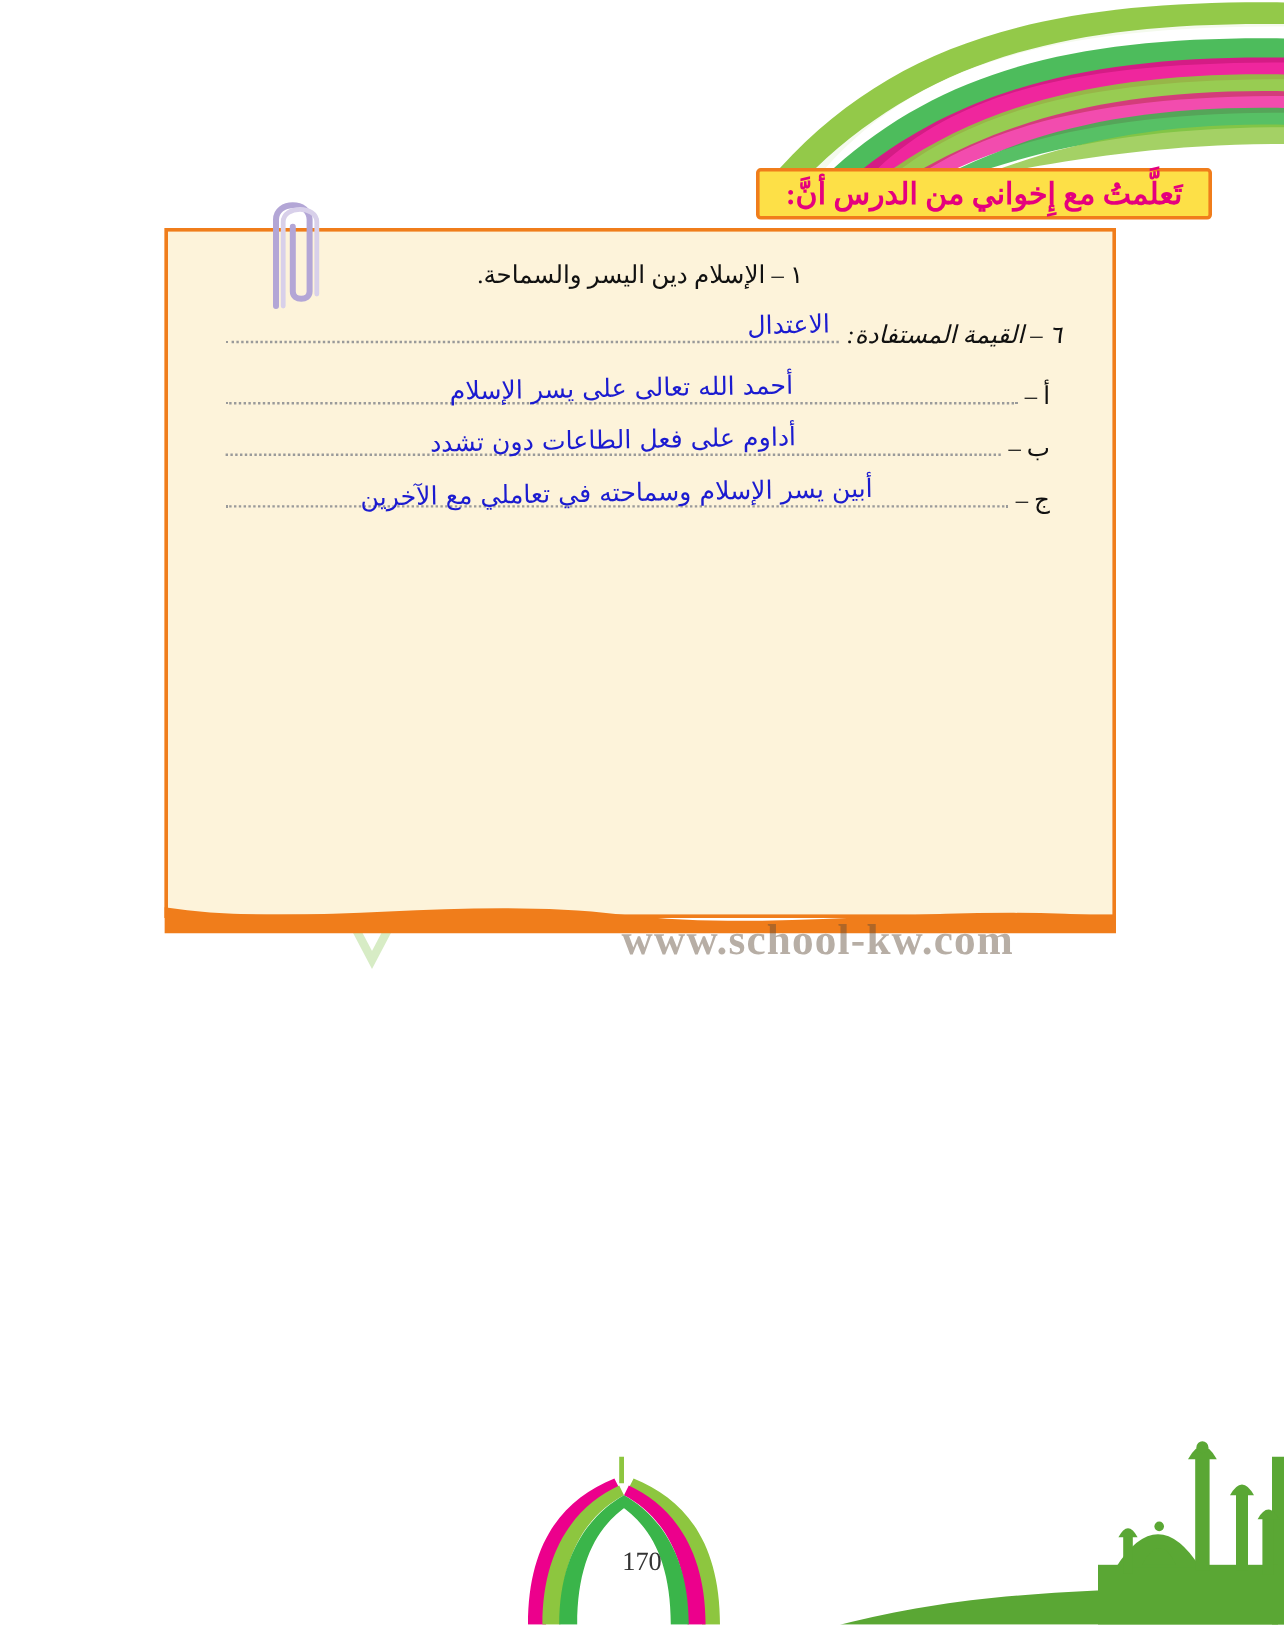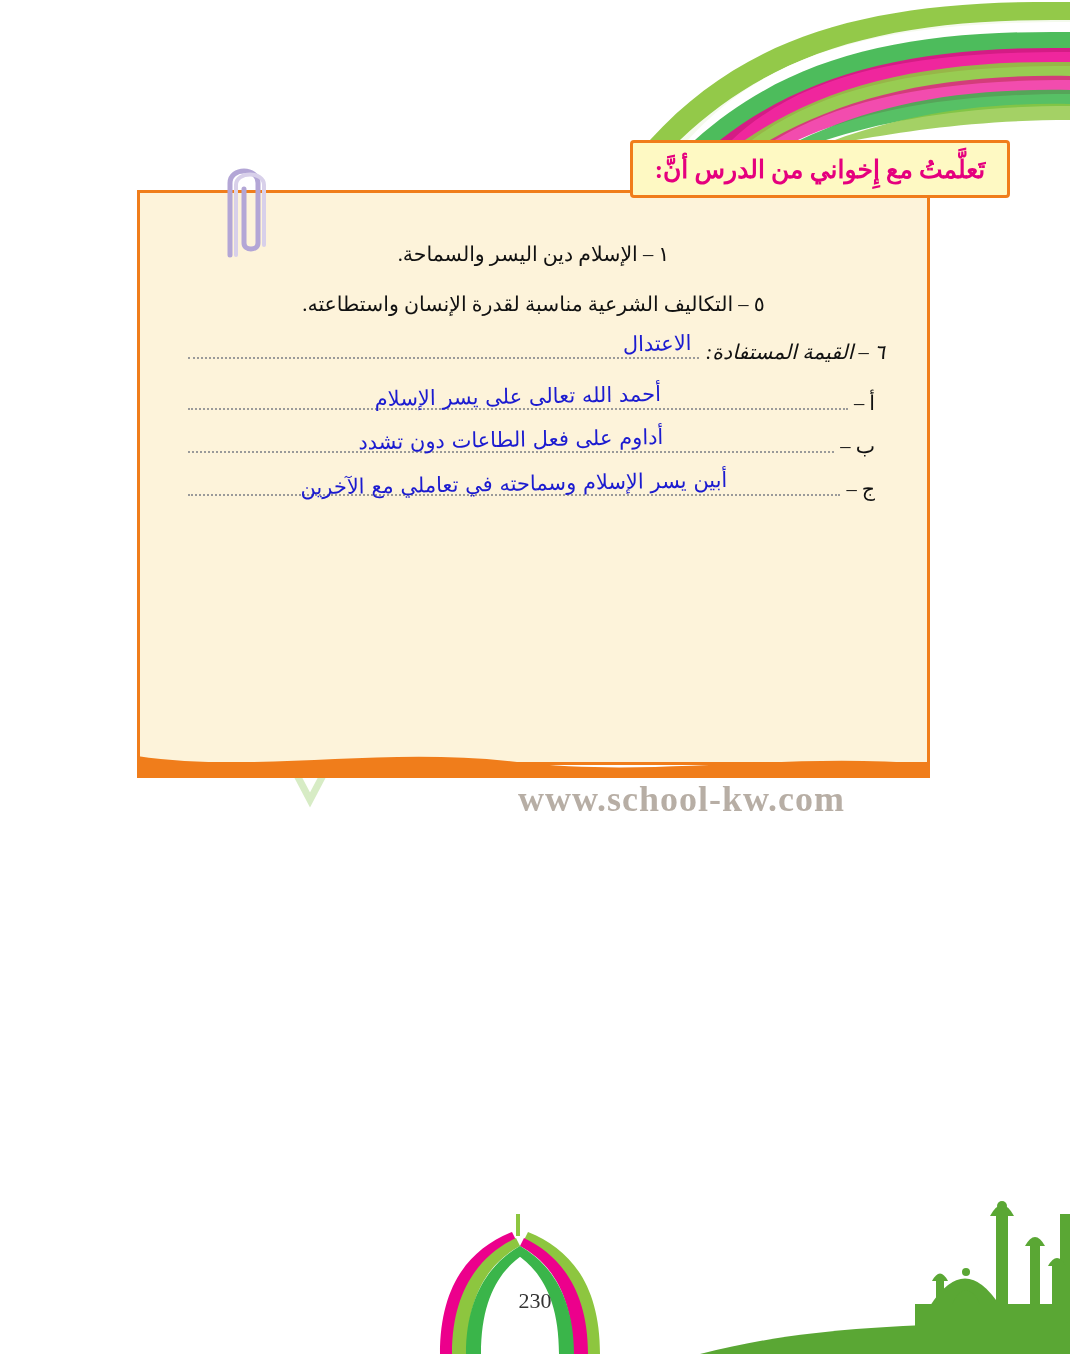--- a/index.html
+++ b/index.html
@@ -24,22 +24,22 @@
     height: 140px;
     pointer-events: none;
   }
 
   
   .title-banner {
     position: absolute;
     top: 140px;
     right: 60px;
     width: 380px;
-    height: 58px;
-    background: #fef9c3;
+    height: 43px;
+    background: #fde047;
     border: 3px solid #f07d1b;
     border-radius: 4px;
     display: flex;
     align-items: center;
     justify-content: center;
     box-sizing: border-box;
     z-index: 5;
   }
   .title-banner span {
     color: #e5007e;
@@ -57,21 +57,21 @@
     left: 137px;
     height: 575px;
     background: #fdf3da;
     border: 3px solid #f07d1b;
     box-sizing: border-box;
     z-index: 3;
   }
   .note-inner {
     position: absolute;
     inset: 0;
-    padding: 48px 42px 20px 42px;
+    padding: 24px 42px 20px 42px;
     box-sizing: border-box;
   }
 
   
   .card-wave {
     position: absolute;
     left: 137px;
     right: 140px;
     top: 752px;
     height: 26px;
@@ -173,21 +173,20 @@
     top: 762px;
     right: 225px;
     font-size: 36px;
     font-weight: bold;
     color: rgba(95, 75, 55, 0.45);
     font-family: "Liberation Serif", serif;
     letter-spacing: 1px;
     z-index: 7;
     pointer-events: none;
     white-space: nowrap;
-    margin-top: 16px;
   }
   .wm-tri {
     position: absolute;
     top: 700px;
     right: 700px;
     z-index: 2;
     pointer-events: none;
   }
 
   
@@ -237,21 +236,20 @@
 
 <svg class="paperclip" viewBox="0 0 70 110">
   <path d="M20,100 L20,28 C20,12 48,12 48,28 L48,88 C48,96 34,96 34,88 L34,34" fill="none" stroke="#b3a6d6" stroke-width="5" stroke-linecap="round"></path>
   <path d="M26,100 L26,30 C26,16 54,16 54,30 L54,90" fill="none" stroke="#d8d0ea" stroke-width="4" stroke-linecap="round"></path>
 </svg>
 
 <div class="note-card">
   <div class="note-inner">
 
     <div class="item">١ – الإسلام دين اليسر والسماحة.</div>
-    <div class="item">٥ – التكاليف الشرعية مناسبة لقدرة الإنسان واستطاعته.</div>
 
     <div class="row-fill">
       <span class="lbl">٦ – القيمة المستفادة:</span>
       <span class="dots">
         <span class="hand">الاعتدال</span>
       </span>
     </div>
 
 
     <div style="height:10px"></div>
@@ -311,13 +309,13 @@
     <path d="M440,200 C440,130 470,95 512,78 L516,86 C480,104 455,138 455,200 Z" fill="#ec008c"></path>
     <path d="M452,200 C452,134 482,100 516,84 L520,92 C490,108 467,140 467,200 Z" fill="#8dc63f"></path>
     <path d="M466,200 C466,140 492,108 520,92 L524,100 C500,116 481,144 481,200 Z" fill="#3ab54a"></path>
     <path d="M600,200 C600,130 570,95 528,78 L524,86 C560,104 585,138 585,200 Z" fill="#8dc63f"></path>
     <path d="M588,200 C588,134 558,100 524,84 L520,92 C550,108 573,140 573,200 Z" fill="#ec008c"></path>
     <path d="M574,200 C574,140 548,108 520,92 L516,100 C540,116 559,144 559,200 Z" fill="#3ab54a"></path>
     <path d="M516,60 l4,0 l0,22 l-4,0 Z" fill="#8dc63f"></path>
   </g>
 </svg>
 
-<div class="page-number">230</div>
+<div class="page-number">170</div>
 
 </body></html>

